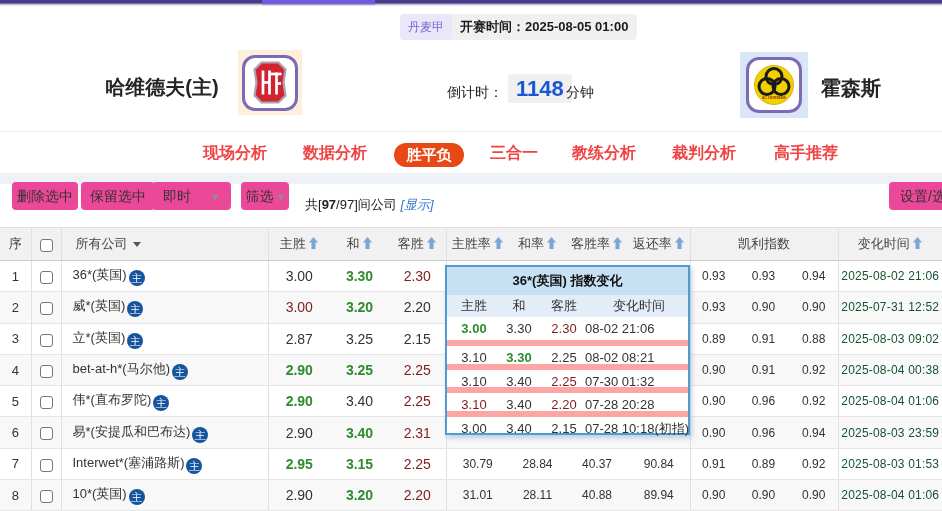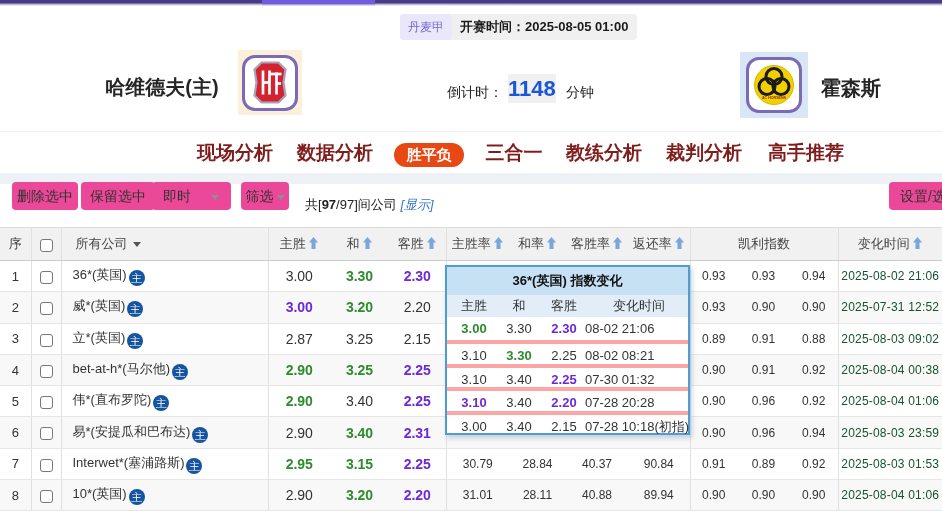--- a/index.html
+++ b/index.html
@@ -26,28 +26,28 @@
 
 #logo-l { left:238px; top:50px; width:64px; height:65px; background:#fcf0da;
   display:flex; align-items:center; justify-content:center; }
 #logo-r { left:740px; top:52px; width:68px; height:66px; background:#d9e6f6;
   display:flex; align-items:center; justify-content:center; }
 .lbox { width:56px; height:56px; background:#fff; border:3px solid #7b6ab5; border-radius:13px;
   display:flex; align-items:center; justify-content:center; }
 
 #cd-label { left:447px; top:82px; font-size:14px; color:#222; line-height:20px; }
 #cd-box { left:508px; top:74px; height:29px; background:#f0f0f0; border-radius:2px;
-  padding:0 0; display:flex; align-items:center; }
+  padding:0 8px; display:flex; align-items:center; }
 #cd-box b { color:#1a56d6; font-size:22px; font-weight:bold; letter-spacing:0px; }
 #cd-min { left:566px; top:82px; font-size:14px; color:#222; line-height:20px; }
 
 
 #nav { left:0; top:131px; width:942px; height:42px; background:#fff; border-top:1px solid #eceff3; }
-.tab { position:absolute; top:0; height:42px; line-height:42px; font-size:19px; font-weight:bold;
-  color:#7f1d1d; text-align:center; transform:translateX(-50%); white-space:nowrap; }
+.tab { position:absolute; top:0; height:42px; line-height:42px; font-size:16px; font-weight:bold;
+  color:#ef4444; text-align:center; transform:translateX(-50%); white-space:nowrap; }
 #tab-pill { position:absolute; left:394px; top:11px; width:70px; height:24px; background:#e74814;
   border-radius:13px; color:#fff; font-size:15px; font-weight:bold; text-align:center; line-height:24px; }
 
 #graystrip { left:0; top:173px; width:942px; height:11px; background:#eef1f5; }
 
 
 .btn { position:absolute; top:182px; height:28px; background:#ec4899; border-radius:4px;
   font-size:14px; color:#333; text-align:center; line-height:28px; }
 #tb-text { left:305px; top:191px; height:28px; line-height:28px; font-size:13px; color:#222; }
 #tb-text .lnk { color:#3377cc;font-style:italic; }
@@ -55,42 +55,42 @@
 
 #tbl { position:absolute; left:0; top:227px; width:942px; border-collapse:collapse; table-layout:fixed; }
 #tbl th { height:33px; background:#f1f1f1; font-size:13px; font-weight:normal; color:#444;
   border-top:1px solid #ddd; border-bottom:1px solid #ccc; text-align:center; }
 #tbl td { height:31.3px; font-size:14px; color:#333; text-align:center;
   border-bottom:1px solid #e6e6e6; white-space:nowrap; overflow:hidden; padding:0; }
 #tbl tr.alt td { background:#f8f8f8; }
 #tbl .br { border-right:1px solid #e0e0e0; }
 #tbl td.n { font-size:13px; }
 .g, #tbl td .g, #tbl td.g { color:#2e8b2e; font-weight:bold; }
-.r, #tbl td .r, #tbl td.r { color:#6d28d9; font-weight:bold; }
+.r, #tbl td .r, #tbl td.r { color:#7f1d1d; font-weight:normal; }
 #tbl td.co { text-align:left; padding-left:11px; font-size:13px; }
 #tbl td.t { font-size:12px; color:#14532d; letter-spacing:0.2px; }
 #tbl td.k { font-size:12px; }
 #tbl td.rt { font-size:12px; }
 .cb { display:inline-block; width:13px; height:13px; border:1.5px solid #777; border-radius:3px;
   background:#fff; vertical-align:middle; }
 .zhu { display:inline-block; width:16px; height:16px; border-radius:50%; background:#15549e;
   color:#fff; font-size:11px; line-height:16px; text-align:center; vertical-align:-3px; margin-left:2px; }
 .arr { display:inline-block; width:11px; height:12px; vertical-align:-1px; margin-left:2px; }
 .caret { display:inline-block; width:0; height:0; border-left:4.5px solid transparent;
   border-right:4.5px solid transparent; border-top:5.5px solid #8f8f8f; vertical-align:middle; }
 .sort { display:inline-block; width:0; height:0; border-left:4px solid transparent;
   border-right:4px solid transparent; border-top:5px solid #555; vertical-align:middle; margin-left:2px;}
 
 
 #pop { position:absolute; left:445px; top:265px; width:245px; height:170px; background:#fff;
   border:2px solid #4f9cd2; z-index:5; font-size:13px; box-shadow:2px 3px 5px rgba(90,130,160,0.35); }
 #pop .title { height:28px; line-height:28px; background:#c6e1f3; text-align:center;
   font-weight:bold; color:#111; }
 #pop .hrow { height:21.5px; line-height:21.5px; background:#e2edf7; position:relative; color:#333; }
-#pop .drow { height:23.6px; line-height:23.6px; position:relative; border-top:4px solid #fca5a5; color:#333; white-space:nowrap; }
+#pop .drow { height:23.6px; line-height:23.6px; position:relative; border-top:6px solid #fca5a5; color:#333; white-space:nowrap; }
 #pop .c1,#pop .c2,#pop .c3 { position:absolute; transform:translateX(-50%); }
 #pop .c1 { left:27px; } #pop .c2 { left:72px; } #pop .c3 { left:117px; }
 #pop .c4 { position:absolute; left:138px; }
 #pop .hrow .c4 { left:166px; }
 </style>
 </head>
 <body>
 <div id="stage">
   <div class="abs" id="topbar">
       <div class="seg"></div>

